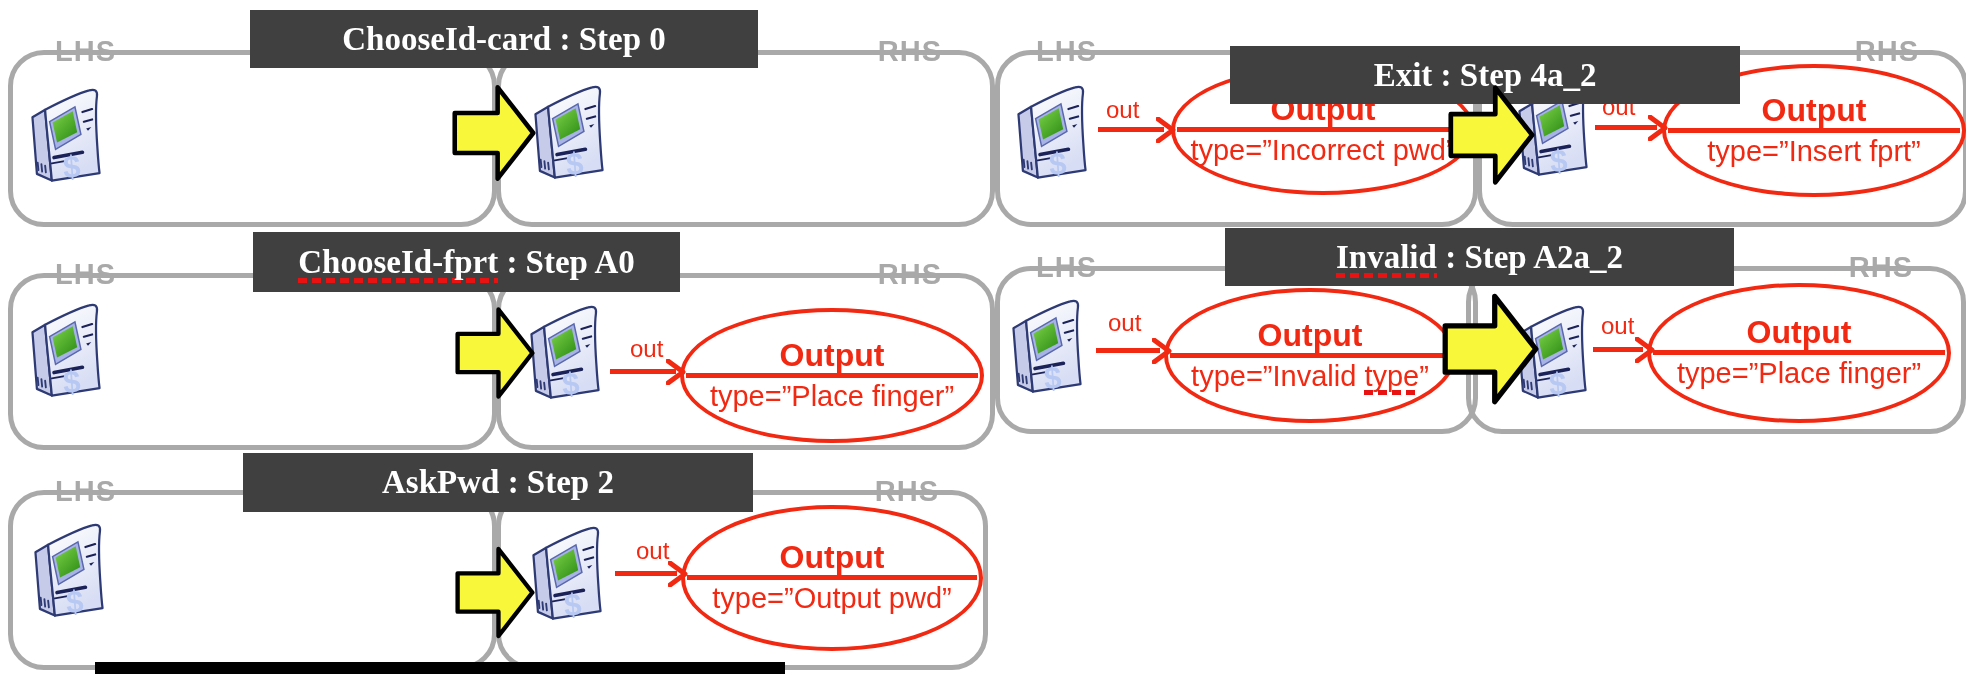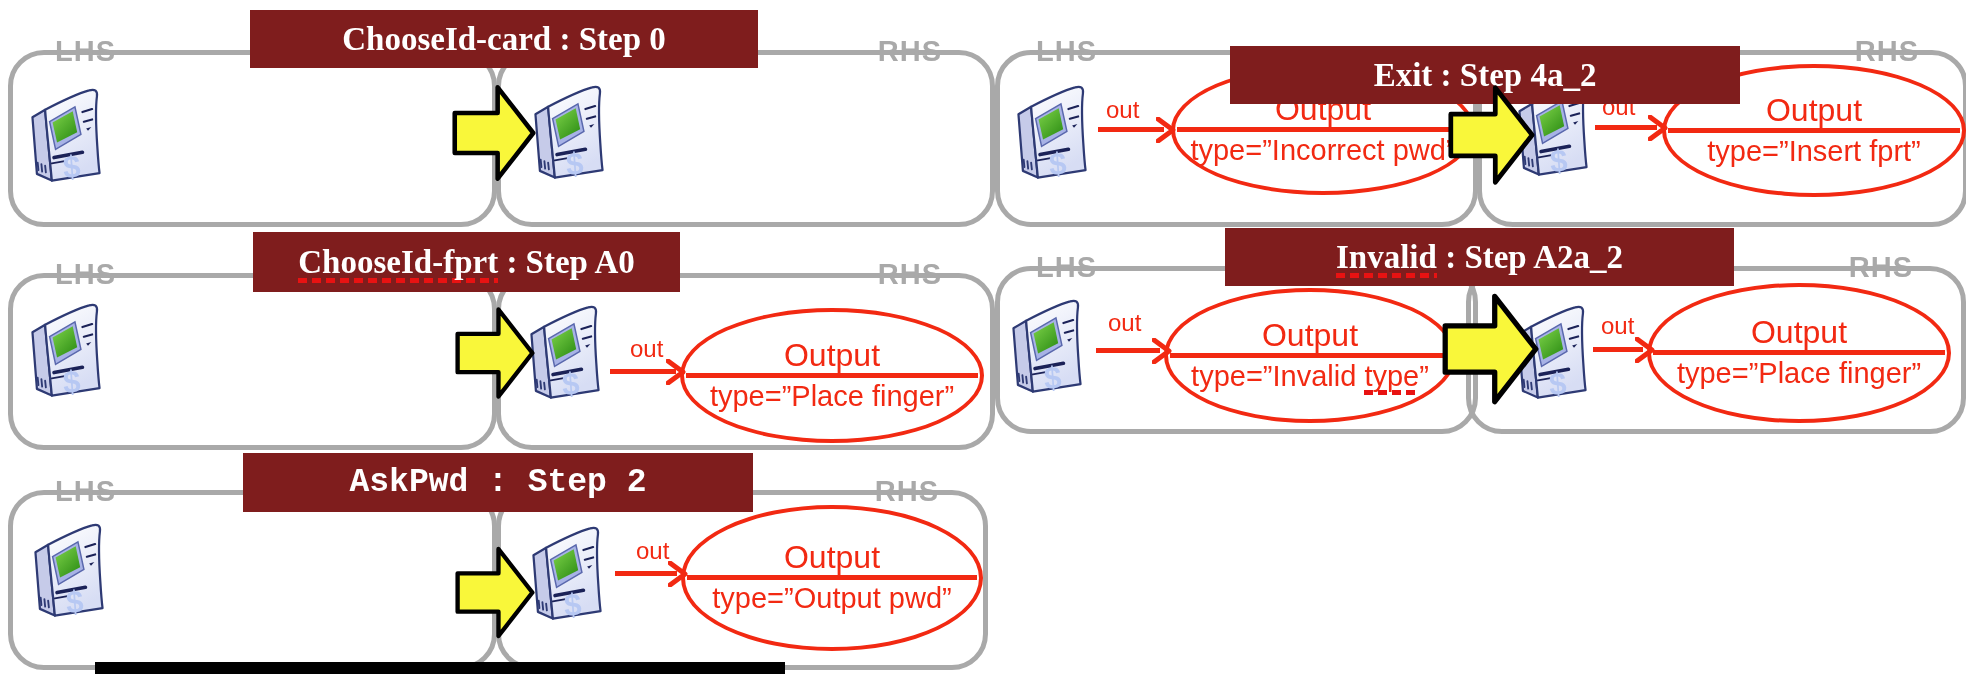--- a/index.html
+++ b/index.html
@@ -5,35 +5,35 @@
   html,body{margin:0;padding:0;background:#ffffff;}
   #canvas{position:relative;width:1966px;height:674px;background:#ffffff;overflow:hidden;
           font-family:"Liberation Sans",sans-serif;}
   
   .sidebox{position:absolute;border:5px solid #a9a9a9;border-radius:36px;background:transparent;z-index:10;}
   .lg{position:absolute;top:-20px;font:700 29px "Liberation Sans",sans-serif;color:#a9a9a9;
       letter-spacing:1px;z-index:11;}
   .lgl{left:42px;}
   .lgr{right:48px;}
   
-  .rtitle{position:absolute;background:#7f1d1d;color:#ffffff;z-index:40;text-align:center;
+  .rtitle{position:absolute;background:#404040;color:#ffffff;z-index:40;text-align:center;
           font-family:"Liberation Serif",serif;font-weight:700;font-size:33px;}
   .rtitle .squig{color:#ffffff;}
   
   .squig{background-image:repeating-linear-gradient(90deg,#e81212 0 9px,transparent 9px 14px);
          background-repeat:repeat-x;background-position:left bottom;background-size:14px 5px;
          padding-bottom:3px;}
   
   .out{position:absolute;color:#f22912;font-size:24px;z-index:30;}
   .lead{position:absolute;height:5px;background:#f22912;z-index:30;}
   .ahead{position:absolute;z-index:31;}
   .node{position:absolute;border:4px solid #f22912;border-radius:50%;z-index:30;background:transparent;}
   .midline{position:absolute;left:2px;right:2px;top:calc(50% - 3px);height:5px;background:#f22912;}
   .nname{position:absolute;left:0;right:0;bottom:50%;margin-bottom:2px;text-align:center;
-         color:#f22912;font-size:32px;white-space:nowrap;}
+         color:#f22912;font-size:32px;white-space:nowrap;font-weight:bold;}
   .ntype{position:absolute;left:0;right:0;top:50%;margin-top:4px;text-align:center;
          color:#f22912;font-size:29px;white-space:nowrap;}
   .atm,.yarrow{position:absolute;}
   .atm{z-index:20;}
   .yarrow{z-index:50;}
   .strip{position:absolute;background:#000;z-index:40;}
   #defs{position:absolute;width:0;height:0;overflow:hidden;}
 </style>
 </head>
 <body>
@@ -201,21 +201,21 @@
   <svg class="yarrow" style="left:1441px;top:290px;" width="99" height="118" viewBox="0 0 92 112">
       <use href="#arrow-g"></use>
     </svg>
 
   <div class="sidebox" style="left:8px;top:490px;width:479px;height:170px;">
     <span class="lg lgl">LHS</span>
   </div>
   <div class="sidebox" style="left:496px;top:490px;width:482px;height:170px;">
     <span class="lg" style="right:44px;">RHS</span>
   </div>
-  <div class="rtitle" style="left:243px;top:453px;width:510px;height:59px;line-height:59px;font-family:Liberation Mono, monospace;">
+  <div class="rtitle" style="left:243px;top:453px;width:510px;height:59px;line-height:59px;">
     <span class="squig"></span><span>AskPwd : Step 2</span>
   </div>
   <svg class="atm" style="left:28px;top:518px;" width="82" height="105" viewBox="0 0 110 135">
       <use href="#atm-g"></use>
     </svg>
   <svg class="atm" style="left:526px;top:521px;" width="82" height="105" viewBox="0 0 110 135">
       <use href="#atm-g"></use>
     </svg>
   <svg class="yarrow" style="left:455px;top:535px;" width="80" height="115" viewBox="0 0 92 112">
       <use href="#arrow-g"></use>

